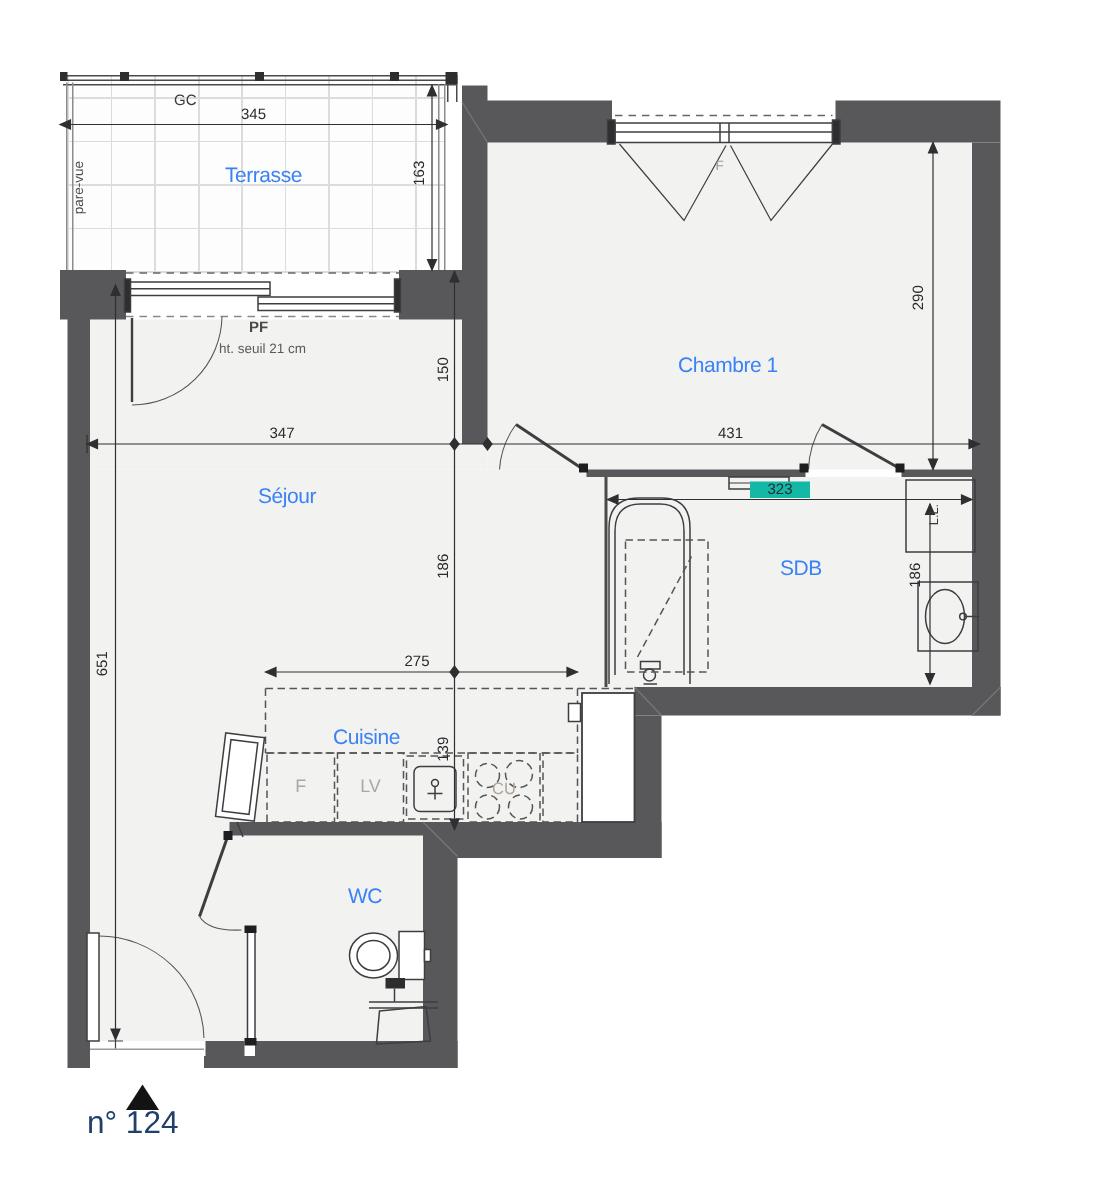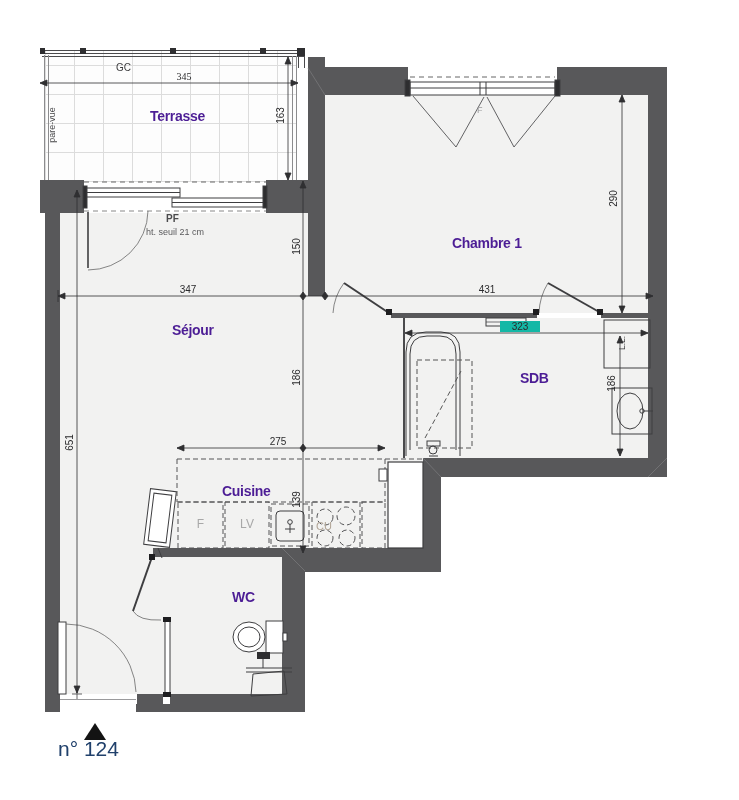--- a/index.html
+++ b/index.html
@@ -12,21 +12,21 @@
   .thinline{position:absolute;background:#8c8c8e;}
   .rail{position:absolute;background:#4a4a4c;}
   .post{position:absolute;background:#2e2e30;}
   #terrace-tiles{
     position:absolute;left:45px;top:50px;width:251px;height:132px;background:#fdfdfd;
     background-image:
       repeating-linear-gradient(90deg,#dcdcdc 0 1px,transparent 1px 29px),
       repeating-linear-gradient(0deg,#dcdcdc 0 1px,transparent 1px 29px);
   }
   svg{position:absolute;left:0;top:0;}
-  .lbl{position:absolute;font-weight:bold;font-size:14px;line-height:14px;color:#4c1d95;letter-spacing:-0.3px;white-space:nowrap;}
+  .lbl{position:absolute;font-weight:normal;font-size:14px;line-height:14px;color:#3b82f6;letter-spacing:-0.3px;white-space:nowrap;}
   .small{position:absolute;font-size:10px;line-height:10px;color:#3a3a3c;white-space:nowrap;}
   .tiny{position:absolute;font-size:9px;line-height:9px;color:#5a5a5c;white-space:nowrap;}
   .dim{position:absolute;width:40px;text-align:center;font-size:10px;line-height:11px;color:#2b2b2d;white-space:nowrap;}
   .dim.v{transform:rotate(-90deg);}
   .vlabel{position:absolute;width:80px;text-align:center;transform:rotate(-90deg);font-size:9px;color:#4a4a4c;white-space:nowrap;}
   .unit-no{position:absolute;left:58px;top:737px;font-size:21px;color:#20406b;}
   .entry-triangle{position:absolute;left:84px;top:723px;width:0;height:0;
     border-left:11px solid transparent;border-right:11px solid transparent;border-bottom:17px solid #131313;}
   .graylbl{position:absolute;text-align:center;font-size:12px;color:#a8a8a8;white-space:nowrap;}
 </style>
@@ -266,23 +266,23 @@
 
   <div class="small" style="left:96px;top:63px;margin-left:20px;">GC</div>
   <div class="vlabel" style="left:12px;top:120px;">pare-vue</div>
   <div class="small" style="left:166px;top:214px;font-weight:bold;color:#4a4a4c;">PF</div>
   <div class="tiny" style="left:146px;top:228px;">ht. seuil 21 cm</div>
   <div class="tiny" style="left:477px;top:106px;color:#9a9a9c;">F</div>
   <div class="vlabel" style="left:582px;top:338px;width:80px;color:#3a3a3c;font-size:8.5px;">L.L.</div>
 
   <div class="graylbl" style="left:178px;top:517px;width:45px;">F</div>
   <div class="graylbl" style="left:225px;top:517px;width:44px;">LV</div>
-  <div class="graylbl" style="left:300px;top:520px;width:48px;color:#b0a496;font-size:11px;">CU</div>
-
-  <div class="dim" style="left:164px;top:71px;font-family:Liberation Serif, serif;">345</div>
+  <div class="graylbl" style="left:312px;top:520px;width:48px;color:#b0a496;font-size:11px;">CU</div>
+
+  <div class="dim" style="left:149px;top:71px;">345</div>
   <div class="dim v" style="left:260px;top:110px;">163</div>
   <div class="dim v" style="left:276px;top:241px;">150</div>
   <div class="dim" style="left:168px;top:284px;">347</div>
   <div class="dim" style="left:467px;top:284px;">431</div>
   <div class="dim v" style="left:593px;top:193px;">290</div>
   <div class="dim" style="left:500px;top:321px;background:#14b8a6;text-align:center;">323</div>
   <div class="dim v" style="left:591px;top:378px;">186</div>
   <div class="dim v" style="left:276px;top:372px;">186</div>
   <div class="dim" style="left:258px;top:436px;">275</div>
   <div class="dim v" style="left:276px;top:494px;">139</div>

